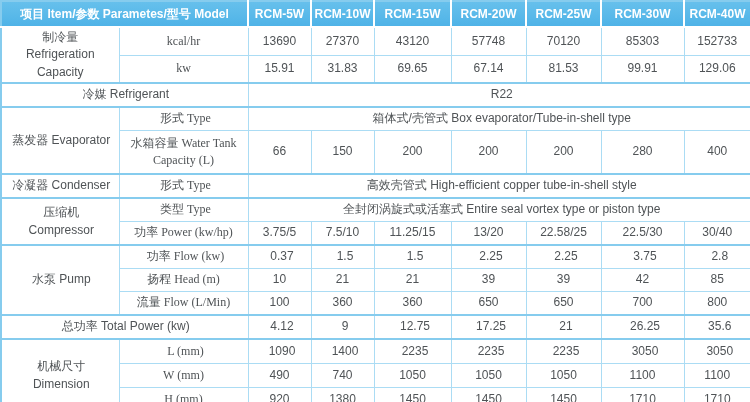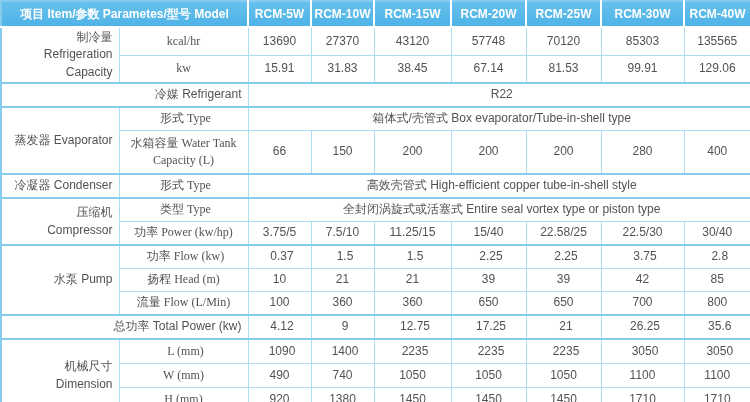--- a/index.html
+++ b/index.html
@@ -42,21 +42,21 @@
     border:1px solid var(--border);
     font-size:12px;
     text-align:center;
     vertical-align:middle;
     height:20px;
     padding:1px 3px;
     background:var(--cell-bg);
     line-height:1.45;
   }
   tbody tr.sec > td{border-top:2px solid var(--group-border);padding-left:8px;}
-  tbody td.glabel{padding:1px 6px;text-align:right;}
+  tbody td.glabel{padding:1px 6px;}
   tbody td.slabel{padding:1px 4px;font-family:Liberation Serif, serif;}
   tbody td.span-value{text-align:center;border-radius:10px;}
   tbody tr.tall td{height:40px;}
   tbody tr.dim td{height:21px;}
 </style>
 </head>
 <body>
 
 <table>
   <colgroup>
@@ -85,27 +85,27 @@
   <tbody>
     <tr>
       <td class="glabel" rowspan="2">制冷量 Refrigeration Capacity</td>
       <td class="slabel">kcal/hr</td>
     <td class="val">13690</td>
         <td class="val">27370</td>
         <td class="val">43120</td>
         <td class="val">57748</td>
         <td class="val">70120</td>
         <td class="val">85303</td>
-        <td class="val">135565</td>
+        <td class="val">152733</td>
       </tr>
     <tr>
       <td class="slabel">kw</td>
     <td class="val">15.91</td>
         <td class="val">31.83</td>
-        <td class="val">38.45</td>
+        <td class="val">69.65</td>
         <td class="val">67.14</td>
         <td class="val">81.53</td>
         <td class="val">99.91</td>
         <td class="val">129.06</td>
       </tr>
     <tr class="sec">
       <td class="glabel" colspan="2">冷媒 Refrigerant</td>
       <td class="span-value" colspan="7">R22</td>
     </tr>
     <tr class="sec">
@@ -131,21 +131,21 @@
     <tr class="sec">
       <td class="glabel" rowspan="2">压缩机 Compressor</td>
       <td class="slabel">类型 Type</td>
       <td class="span-value" colspan="7">全封闭涡旋式或活塞式 Entire seal vortex type or piston type</td>
     </tr>
     <tr>
       <td class="slabel">功率 Power (kw/hp)</td>
     <td class="val">3.75/5</td>
         <td class="val">7.5/10</td>
         <td class="val">11.25/15</td>
-        <td class="val">15/40</td>
+        <td class="val">13/20</td>
         <td class="val">22.58/25</td>
         <td class="val">22.5/30</td>
         <td class="val">30/40</td>
       </tr>
     <tr class="sec">
       <td class="glabel" rowspan="3">水泵 Pump</td>
       <td class="slabel">功率 Flow (kw)</td>
     <td class="val">0.37</td>
         <td class="val">1.5</td>
         <td class="val">1.5</td>

